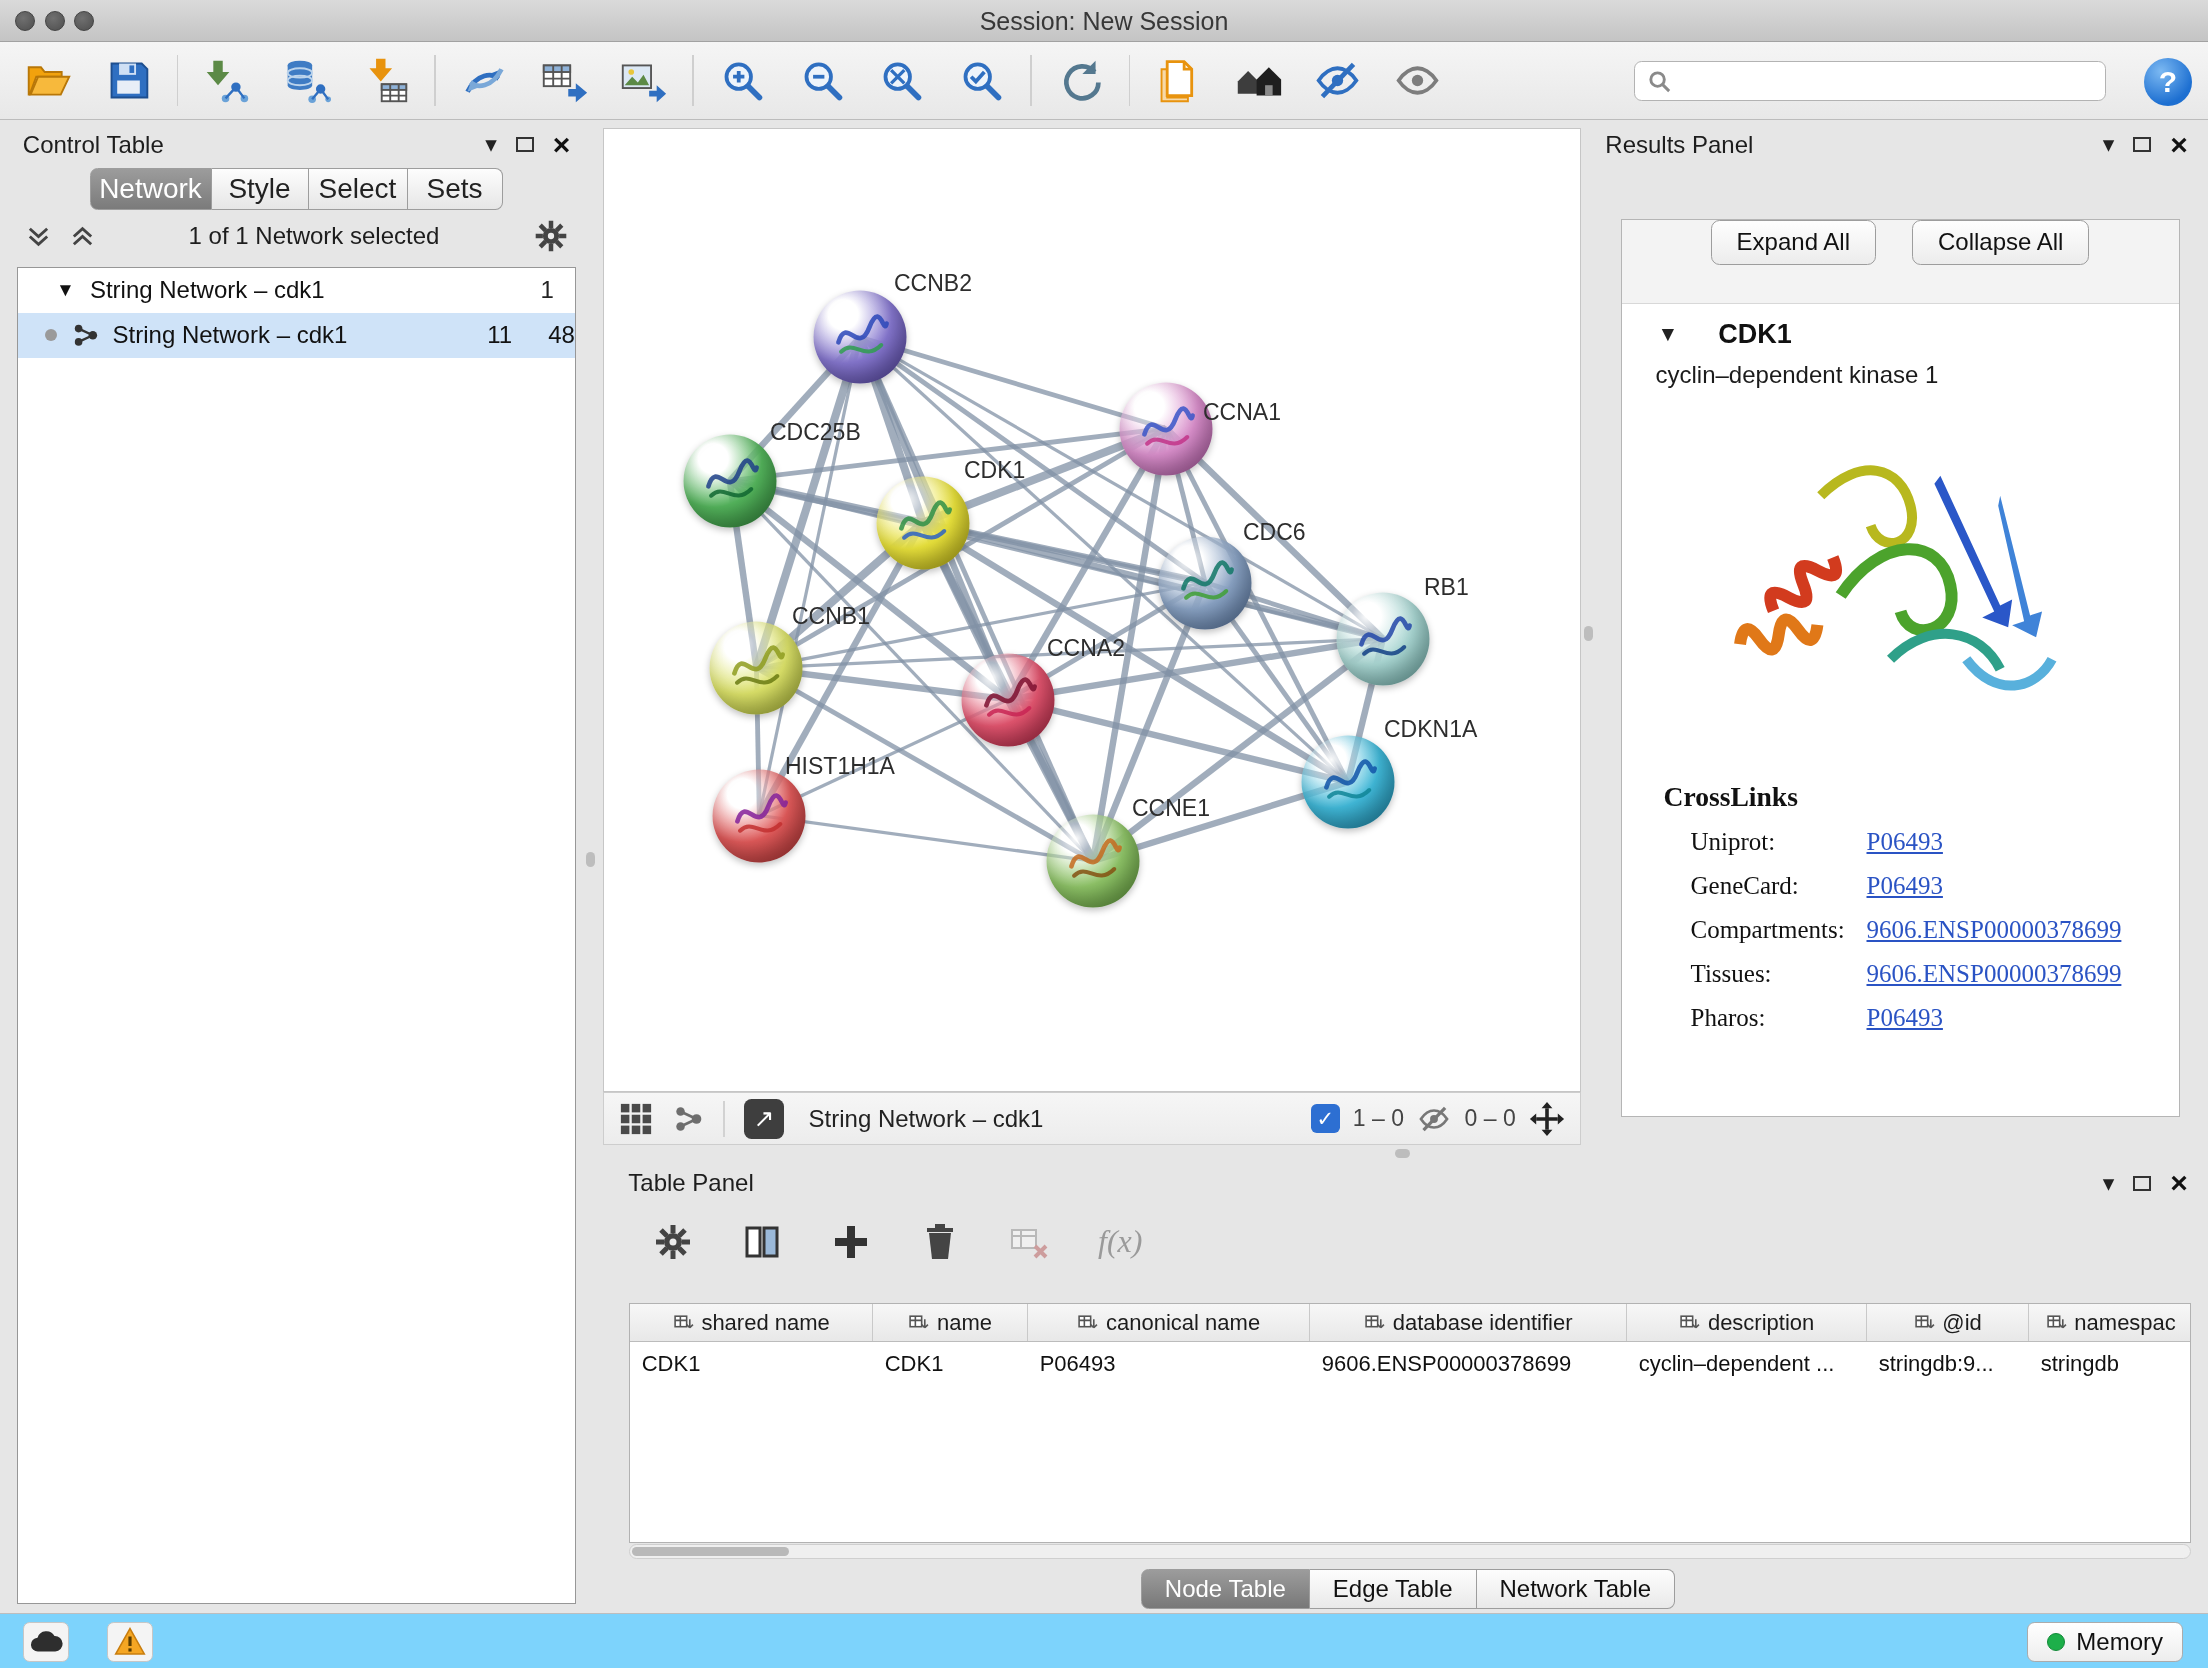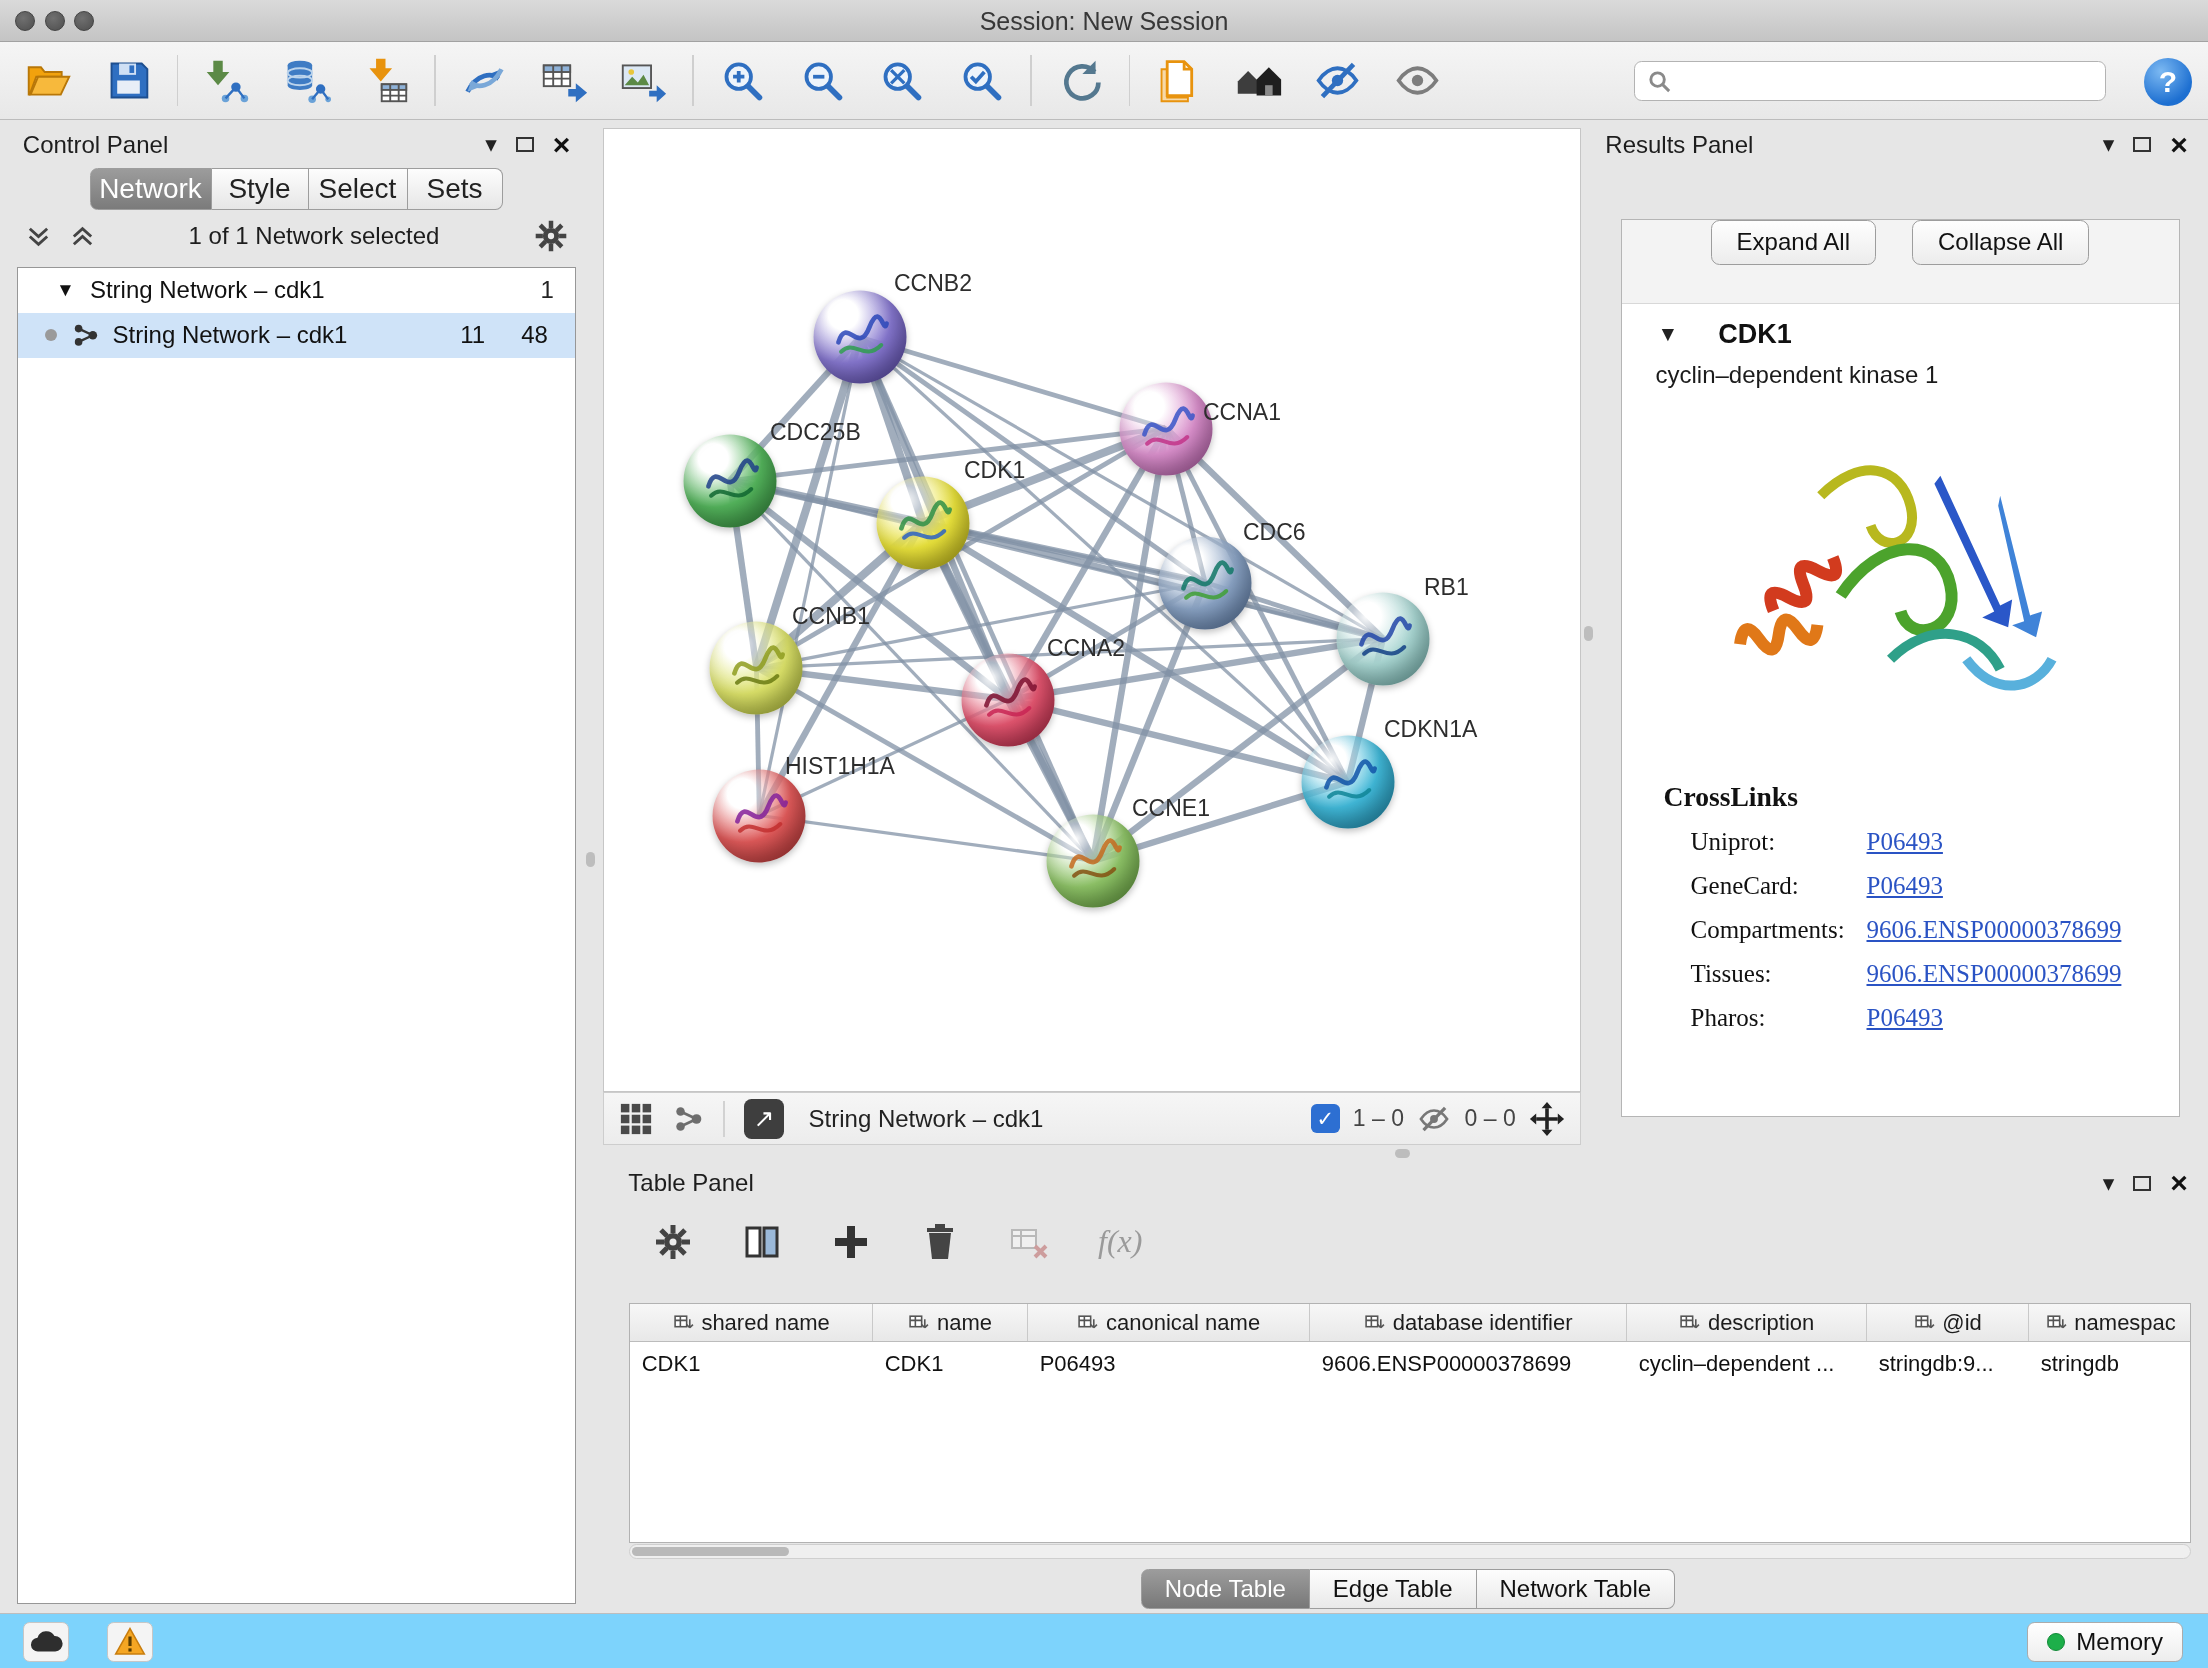--- a/index.html
+++ b/index.html
@@ -47,21 +47,21 @@
   .cp-tab:first-child { border-left-width:1px; border-radius:7.6px 0 0 7.6px; }
   .cp-tab:last-child { border-radius:0 7.6px 7.6px 0; }
   .cp-tab.selected { background:linear-gradient(#9c9c9c,#7b7b7b); color:#fff; }
   .selector-row { height:53px; display:flex; align-items:center; padding:0 15px; gap:17px; }
   .selector-text { flex:1; text-align:center; font-size:24px; color:#1d1d1d; }
   .tree { position:absolute; left:7.6px; top:143px; right:7.6px; bottom:5.7px; background:#fff; border:1px solid #979797; }
   .tree-row { height:45px; display:flex; align-items:center; font-size:24px; color:#111; }
   .tree-row.root { padding-left:38px; gap:15px; }
   .tree-row.child { background:#cfe3f8; padding-left:27px; gap:13.3px; }
   .tree-count { margin-left:auto; padding-right:21px; color:#222; }
-  .tree-nums { margin-left:auto; display:flex; gap:36px; padding-right:27px; }
+  .tree-nums { margin-left:auto; display:flex; gap:36px; }
   .bullet { width:12.4px; height:12.4px; border-radius:50%; background:#9a9a9a; }
 
   
   .canvas { position:absolute; left:603px; top:7.6px; width:978px; height:964px; background:#fff;
     border:1px solid #c6c6c6; }
   .canvas svg.edges { position:absolute; left:0; top:0; }
   .node-layer { position:absolute; left:0; top:0; width:100%; height:100%; }
   .net-node { position:absolute; width:93px; height:93px; border-radius:50%;
     transform:translate(-50%,-50%); box-shadow:0 2.9px 7.6px rgba(0,0,0,.25), inset -7.6px -11.4px 19px rgba(0,0,0,.22); }
   .net-node svg { position:absolute; left:12%; top:14%; width:76%; height:72%; }
@@ -301,21 +301,21 @@
       </svg>
     <input type="text" placeholder="" style="">
   </div>
   <div class="help-btn">?</div>
 </div>
 
 <div class="main">
 
   <div class="control-panel">
     <div class="panel-titlerow">
-      <span>Control Panel</span>
+      <span>Control Table</span>
       <span class="panel-controls">
         <span class="tri-btn">▾</span>
         <span class="float-box"></span>
         <span class="close-x">×</span>
       </span>
     </div>
     <div class="cp-tabs">
       <div class="cp-tab selected" style="width:122px">Network</div>
       <div class="cp-tab" style="width:97px">Style</div>
       <div class="cp-tab" style="width:99px">Select</div>

